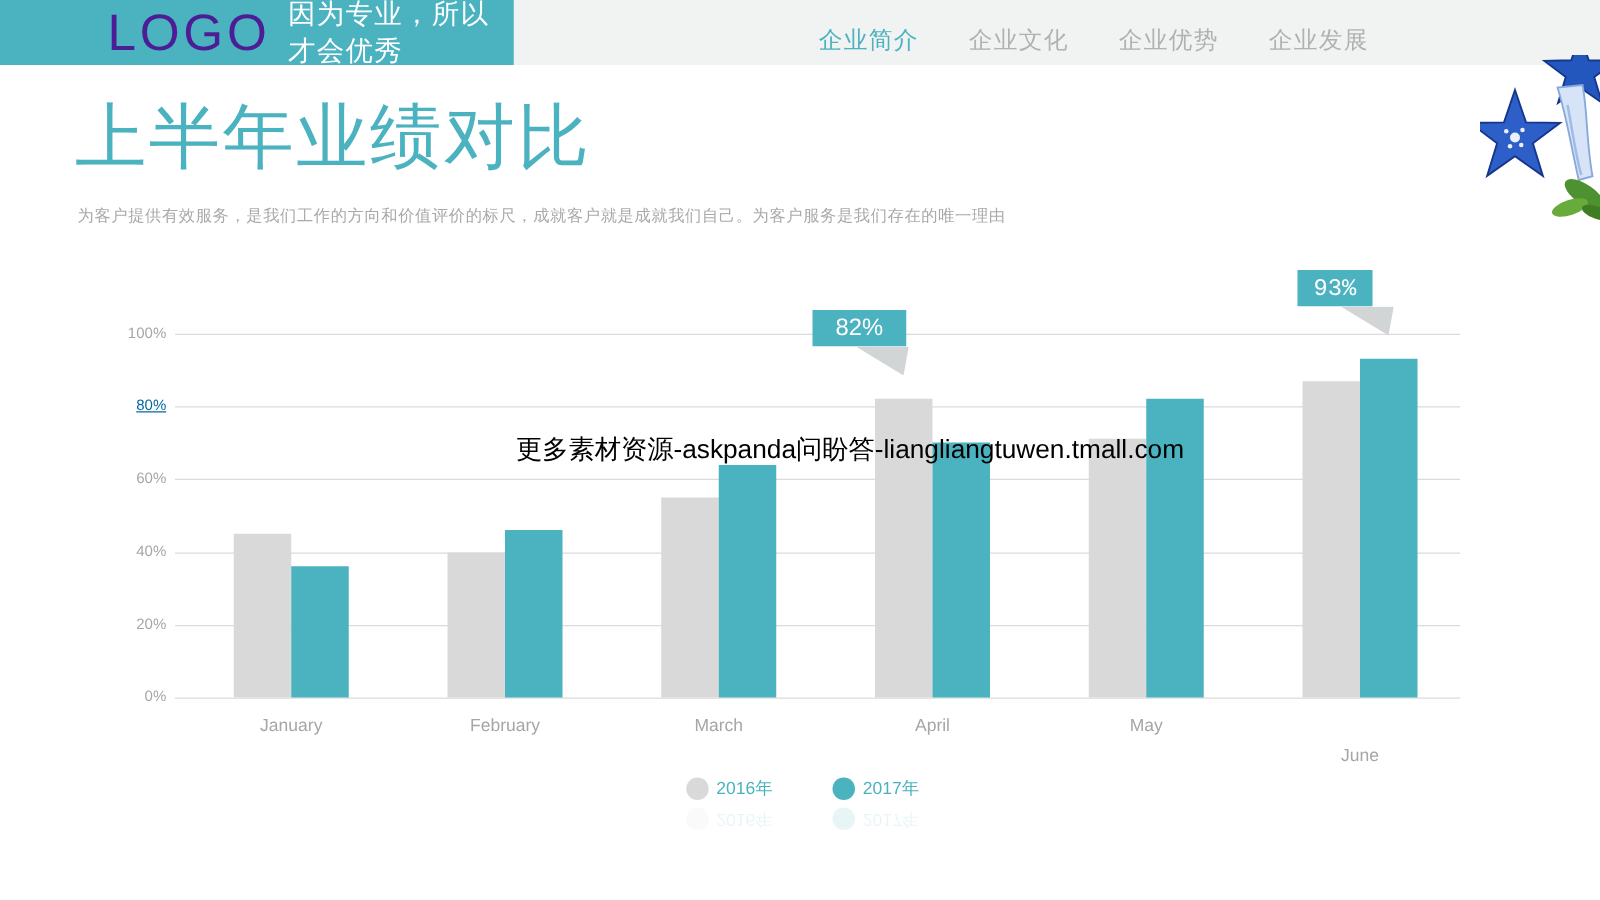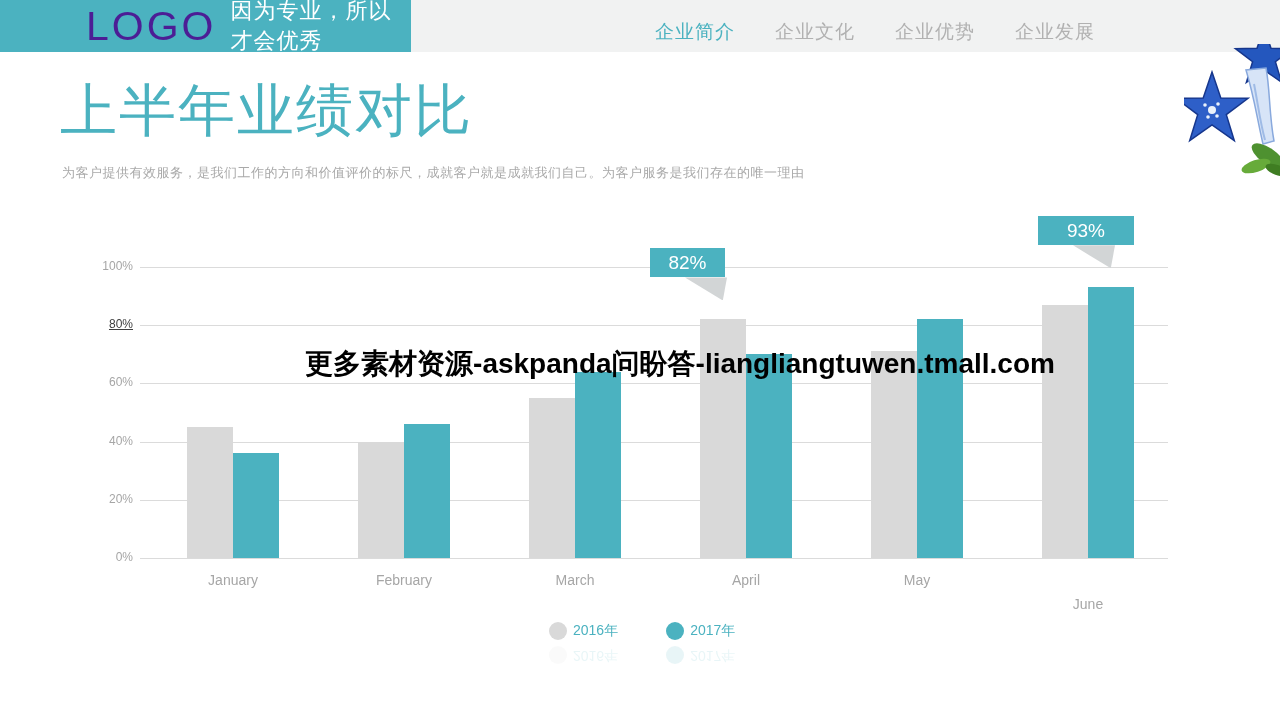--- a/index.html
+++ b/index.html
@@ -27,21 +27,21 @@
   #chart{position:absolute;left:0;top:0;width:1280px;height:720px;}
   .gridline{position:absolute;height:1px;background:#DBDBDB;}
   .ytick{position:absolute;width:75px;text-align:right;font-size:12px;color:#A9A9A9;}
   .bar{position:absolute;}
   .xlabel{position:absolute;width:170px;text-align:center;font-size:14px;color:#A6A6A6;}
   .callout-box{position:absolute;color:#ffffff;font-size:19px;display:flex;align-items:center;justify-content:center;}
   .callout-tail{position:absolute;clip-path:polygon(0 0,100% 0,90% 100%);}
 
   
   #watermark{position:absolute;left:680px;top:345px;transform:translateX(-50%);
-             font-size:28px;font-weight:bold;color:#000000;white-space:nowrap;z-index:30;}
+             font-size:21px;font-weight:normal;color:#000000;white-space:nowrap;z-index:30;}
 
   
   #legend{position:absolute;left:549px;top:622px;display:flex;gap:48px;z-index:5;}
   .legend-item{display:flex;align-items:center;gap:6px;}
   .legend-dot{width:18px;height:18px;border-radius:50%;}
   .legend-label{font-size:14px;color:#4BB2C0;}
   #legend-reflection{position:absolute;left:549px;top:646px;display:flex;gap:48px;
                      transform:scaleY(-1);opacity:0.12;z-index:4;}
 </style>
 </head>
@@ -87,21 +87,21 @@
   <div id="chart">
       <div class="gridline" style="left: 140px; top: 558px; width: 1028px; background: rgb(219, 219, 219);"></div>
       <div class="ytick" style="left: 58px; top: 550px; color: rgb(166, 166, 166);">0%</div>
       <div class="gridline" style="left: 140px; top: 499.8px; width: 1028px; background: rgb(219, 219, 219);"></div>
       <div class="ytick" style="left: 58px; top: 491.8px; color: rgb(166, 166, 166);">20%</div>
       <div class="gridline" style="left: 140px; top: 441.6px; width: 1028px; background: rgb(219, 219, 219);"></div>
       <div class="ytick" style="left: 58px; top: 433.6px; color: rgb(166, 166, 166);">40%</div>
       <div class="gridline" style="left: 140px; top: 383.4px; width: 1028px; background: rgb(219, 219, 219);"></div>
       <div class="ytick" style="left: 58px; top: 375.4px; color: rgb(166, 166, 166);">60%</div>
       <div class="gridline" style="left: 140px; top: 325.2px; width: 1028px; background: rgb(219, 219, 219);"></div>
-      <div class="ytick" style="left: 58px; top: 317.2px; color: #404040; text-decoration: underline;">80%</div>
+      <div class="ytick" style="left: 58px; top: 317.2px; color: #0369a1; text-decoration: underline;">80%</div>
       <div class="gridline" style="left: 140px; top: 267px; width: 1028px; background: rgb(219, 219, 219);"></div>
       <div class="ytick" style="left: 58px; top: 259px; color: rgb(166, 166, 166);">100%</div>
       <div class="bar" style="left: 187px; top: 427.05px; width: 46px; height: 130.95px; background: rgb(217, 217, 217); z-index: 10;"></div>
       <div class="bar" style="left: 233px; top: 453.24px; width: 46px; height: 104.76px; background: rgb(75, 178, 192); z-index: 10;"></div>
       <div class="xlabel" style="left: 148px; top: 572px; color: rgb(166, 166, 166);">January</div>
       <div class="bar" style="left: 358px; top: 441.6px; width: 46px; height: 116.4px; background: rgb(217, 217, 217); z-index: 10;"></div>
       <div class="bar" style="left: 404px; top: 424.14px; width: 46px; height: 133.86px; background: rgb(75, 178, 192); z-index: 10;"></div>
       <div class="xlabel" style="left: 319px; top: 572px; color: rgb(166, 166, 166);">February</div>
       <div class="bar" style="left: 529px; top: 397.95px; width: 46px; height: 160.05px; background: rgb(217, 217, 217); z-index: 10;"></div>
       <div class="bar" style="left: 575px; top: 371.76px; width: 46px; height: 186.24px; background: rgb(75, 178, 192); z-index: 10;"></div>
@@ -110,21 +110,21 @@
       <div class="bar" style="left: 746px; top: 354.3px; width: 46px; height: 203.7px; background: rgb(75, 178, 192); z-index: 10;"></div>
       <div class="xlabel" style="left: 661px; top: 572px; color: rgb(166, 166, 166);">April</div>
       <div class="bar" style="left: 871px; top: 351.39px; width: 46px; height: 206.61px; background: rgb(217, 217, 217); z-index: 10;"></div>
       <div class="bar" style="left: 917px; top: 319.38px; width: 46px; height: 238.62px; background: rgb(75, 178, 192); z-index: 10;"></div>
       <div class="xlabel" style="left: 832px; top: 572px; color: rgb(166, 166, 166);">May</div>
       <div class="bar" style="left: 1042px; top: 304.83px; width: 46px; height: 253.17px; background: rgb(217, 217, 217); z-index: 10;"></div>
       <div class="bar" style="left: 1088px; top: 287.37px; width: 46px; height: 270.63px; background: rgb(75, 178, 192); z-index: 10;"></div>
       <div class="xlabel" style="left: 1003px; top: 572px; color: rgb(166, 166, 166); margin-top: 24px;">June</div>
       <div class="callout-box" style="left: 650px; top: 248.38px; width: 75px; height: 29px; background: rgb(75, 178, 192); z-index: 20;">82%</div>
       <div class="callout-tail" style="left: 685px; top: 277.38px; width: 42px; height: 23px; background: rgb(210, 213, 214); z-index: 19;"></div>
-      <div class="callout-box" style="left: 1038px; top: 216.37px; width: 96px; height: 29px; background: rgb(75, 178, 192); z-index: 20;">93%</div>
+      <div class="callout-box" style="left: 1038px; top: 216.37px; width: 60px; height: 29px; background: rgb(75, 178, 192); z-index: 20; font-family: Liberation Mono, monospace;">93%</div>
       <div class="callout-tail" style="left: 1073px; top: 245.37px; width: 42px; height: 23px; background: rgb(210, 213, 214); z-index: 19;"></div>
     </div>
 
   <div id="watermark">更多素材资源-askpanda问盼答-liangliangtuwen.tmall.com</div>
 
   <div id="legend">
       <div class="legend-item">
         <span class="legend-dot" style="background: rgb(217, 217, 217);"></span>
         <span class="legend-label">2016年</span>
       </div>

